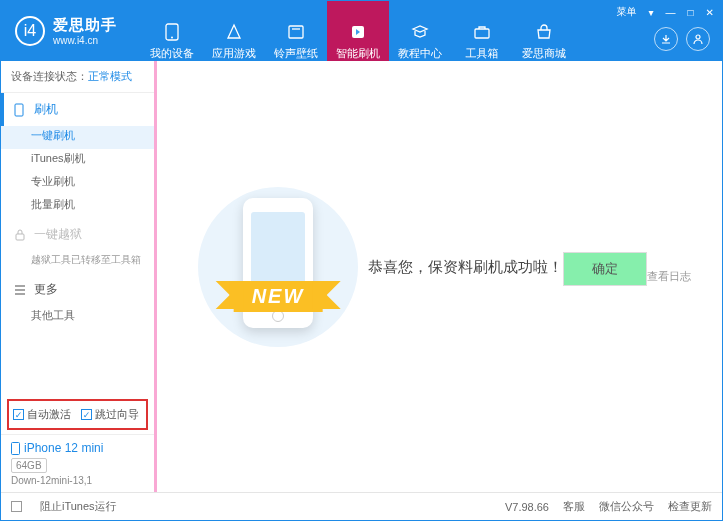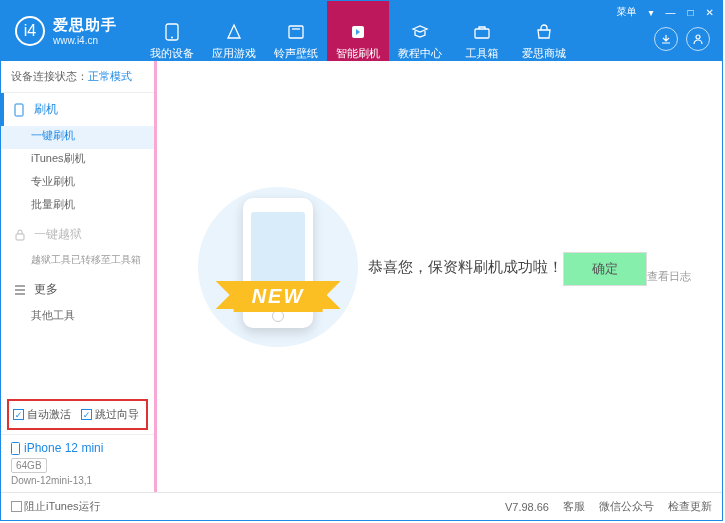--- a/index.html
+++ b/index.html
@@ -43,21 +43,21 @@
 .phone::before{content:"";position:absolute;left:8px;right:8px;top:14px;bottom:18px;background:#d9ecfa;border-radius:3px}
 .phone::after{content:"";position:absolute;left:50%;bottom:6px;transform:translateX(-50%);width:10px;height:10px;border:1px solid #ccc;border-radius:50%}
 .ribbon{position:absolute;left:50%;top:58%;transform:translateX(-50%);background:#fbbf24;color:#fff;font-weight:bold;font-size:20px;padding:4px 18px;letter-spacing:2px;font-style:italic}
 .ribbon::before,.ribbon::after{content:"";position:absolute;top:0;border:14px solid #fbbf24}
 .ribbon::before{left:-18px;border-left-color:transparent}
 .ribbon::after{right:-18px;border-right-color:transparent}
 .msg{font-size:15px;color:#444;margin-bottom:18px}
 .btn{border:1px solid #ddd;padding:7px 28px;font-size:13px;color:#555;background:#86efac;cursor:pointer;margin-bottom:16px}
 .link{font-size:11px;color:#999;cursor:pointer}
 .statusbar{height:28px;border-top:1px solid #e5e5e5;display:flex;align-items:center;padding:0 10px;font-size:11px;color:#666;justify-content:space-between}
-.sb-left{display:flex;align-items:center;gap:2px}
+.sb-left{display:flex;align-items:center;gap:18px}
 .sb-right{display:flex;align-items:center;gap:14px}
 .sb-chk{width:11px;height:11px;border:1px solid #999}
 svg{display:block}
 </style>
 </head>
 <body>
 
 <div class="window">
 
   <div class="topbar">

